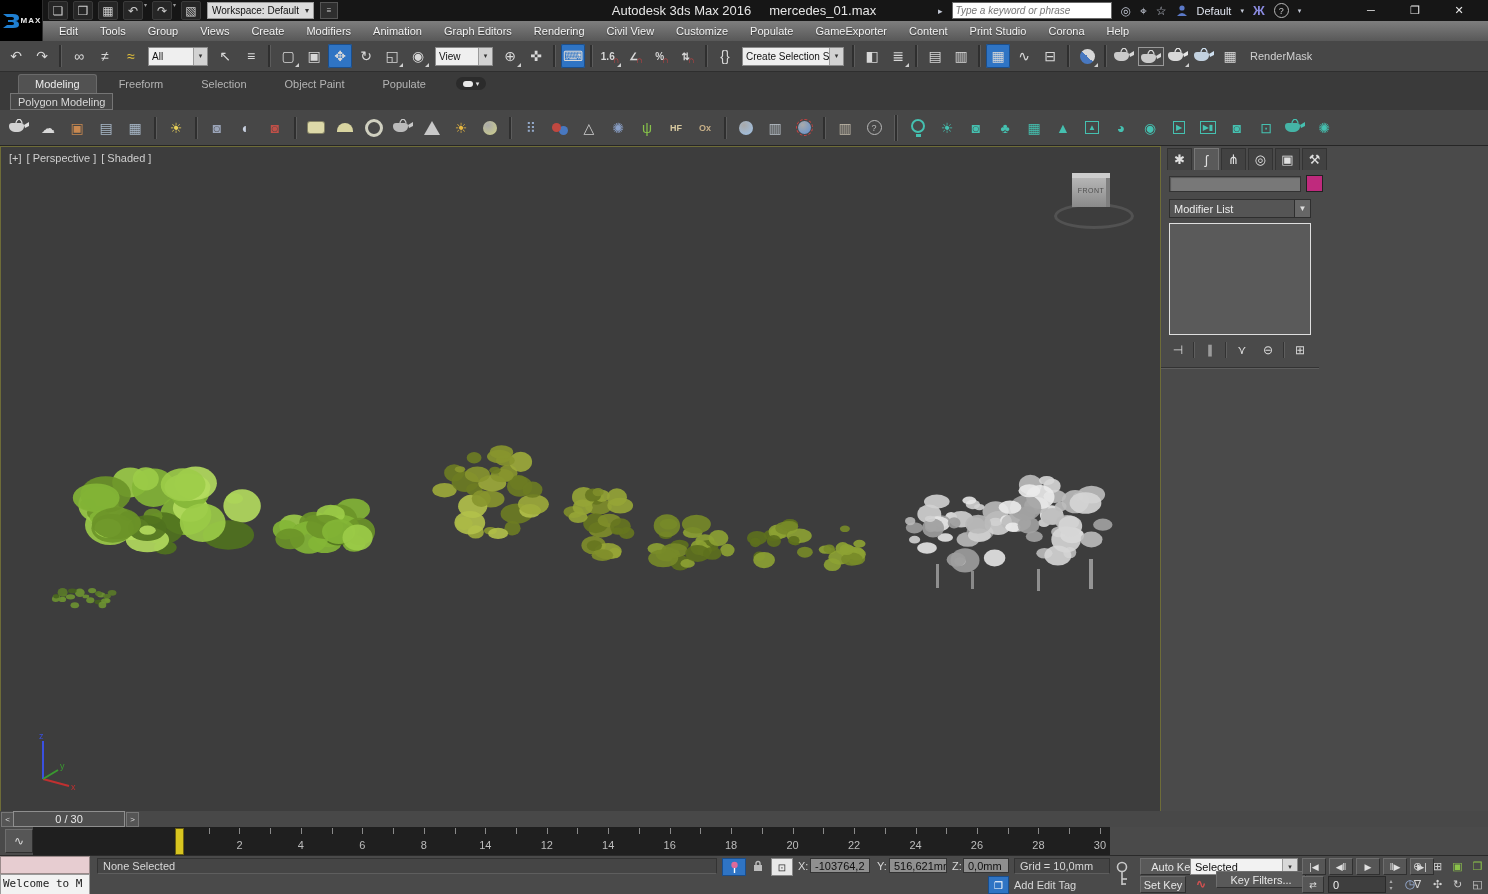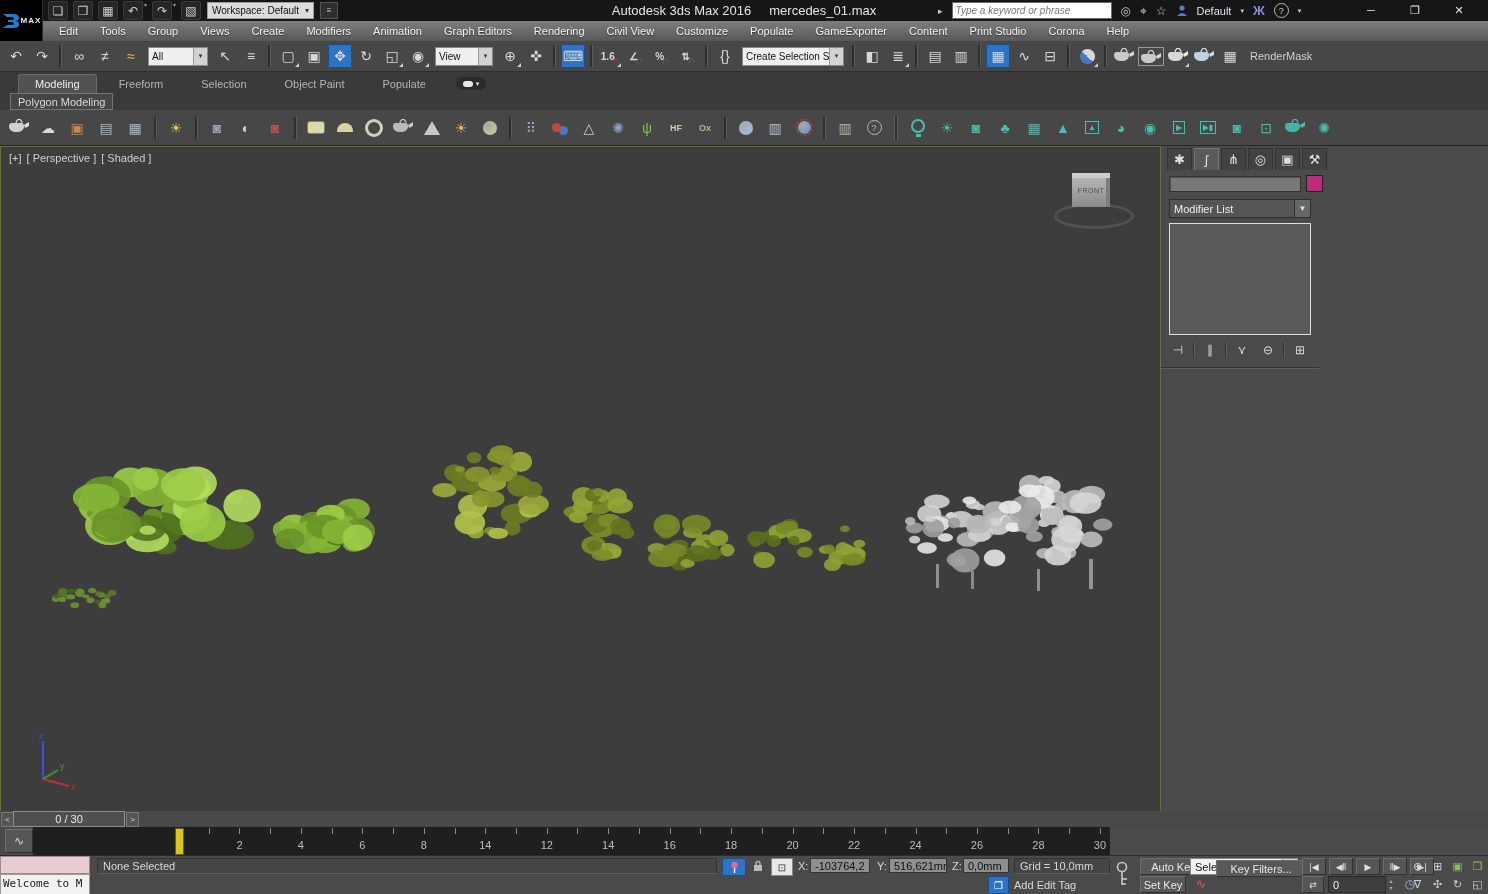--- a/index.html
+++ b/index.html
@@ -938,21 +938,21 @@
     </svg>
 
     <div class="keybtn" style="left:1140px;top:2px;width:67px;">Auto Key</div>
     <div class="keybtn" style="left:1140px;top:20px;width:46px;">Set Key</div>
 
     <div id="keymode" style="left:1190px;top:2px;width:108px;">
       <span class="val">Selected</span>
       <span class="dd">▾</span>
     </div>
     <div class="sbicon" style="left:1190px;top:20px;width:22px;height:16px;color:#d05050;font-weight:bold;">∿</div>
-    <div class="keybtn" style="left:1216px;top:4px;width:90px;">Key Filters...</div>
+    <div class="keybtn" style="left:1216px;top:15px;width:90px;">Key Filters...</div>
 
     <div id="playback"></div>
 
     <div class="pbbtn" style="left:1302px;top:20px;width:22px;">⇄</div>
     <div id="framefield" style="left:1328px;top:20px;">0</div>
     <div id="framespin" style="left:1386px;top:20px;">
       <span>▴</span>
       <span>▾</span>
     </div>
     <div class="sbicon" style="left:1400px;top:20px;width:20px;height:16px;color:#9ab0d8;">◷</div>

